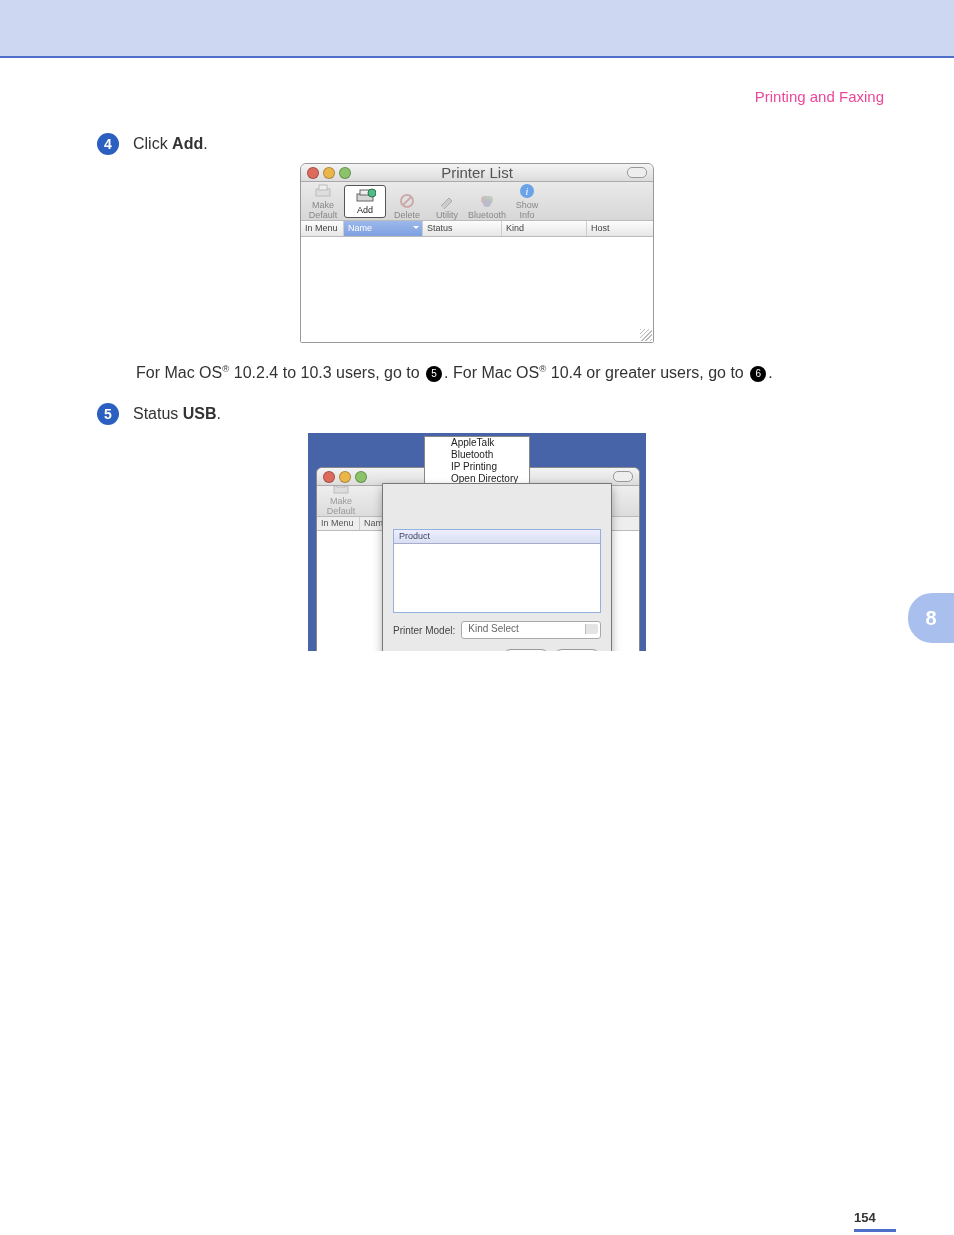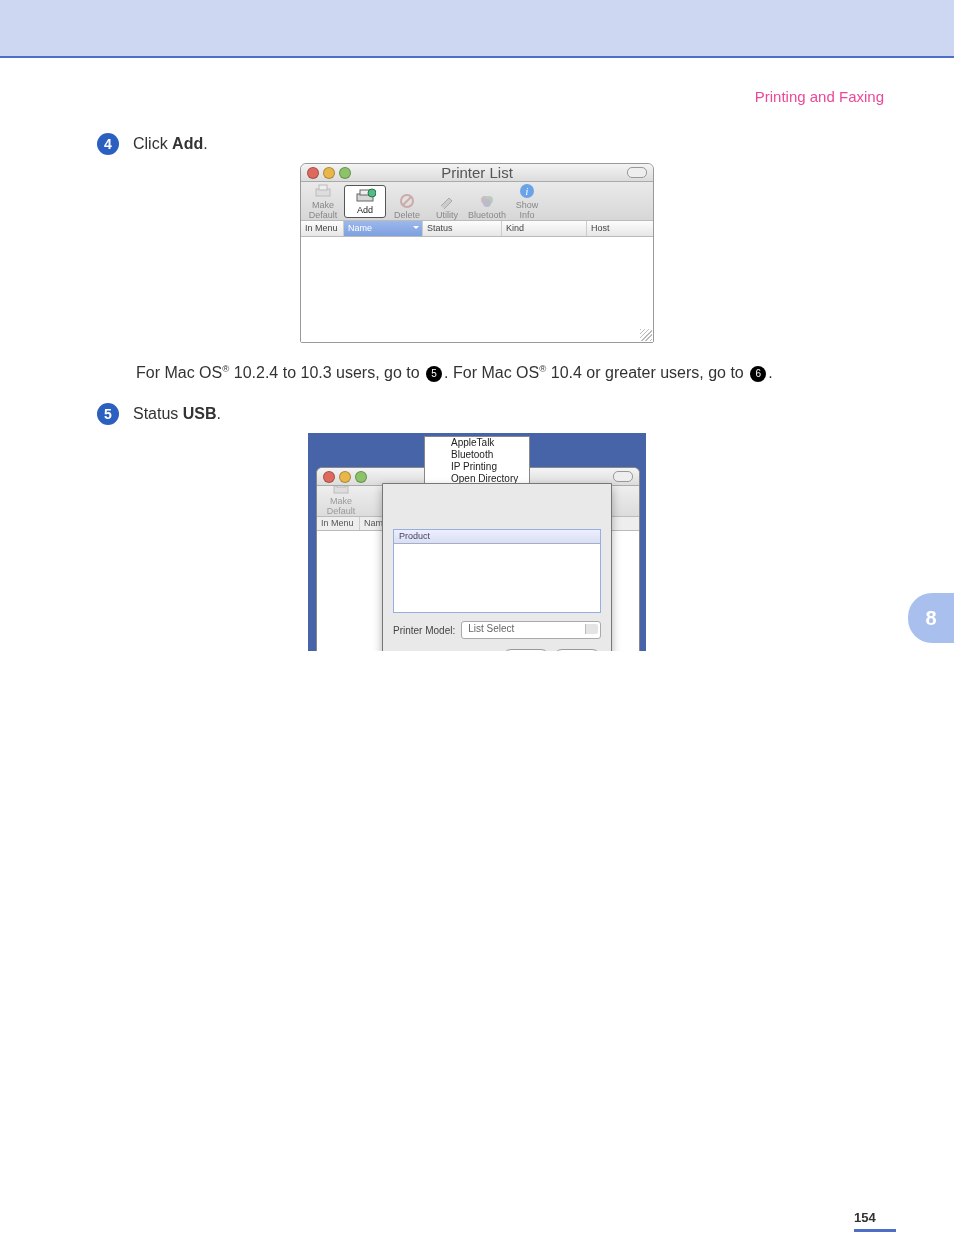--- a/index.html
+++ b/index.html
@@ -199,21 +199,21 @@
 
       <div class="sheet">
         <div style="height:45px"></div>
         <div class="prodbox">
           <div class="prodhead">
               <div style="flex:1;border-right:none">Product</div>
             </div>
         </div>
         <div class="pm-row">
           <span>Printer Model:</span>
-          <div class="sel2"><span>List Select</span></div>
+          <div class="sel2"><span>Kind Select</span></div>
         </div>
         <div class="bt-row">
           <span class="macbtn">Cancel</span>
           <span class="macbtn dis">Add</span>
         </div>
       </div>
     </div>
   </div>
 
   <div class="side-tab">8</div>

